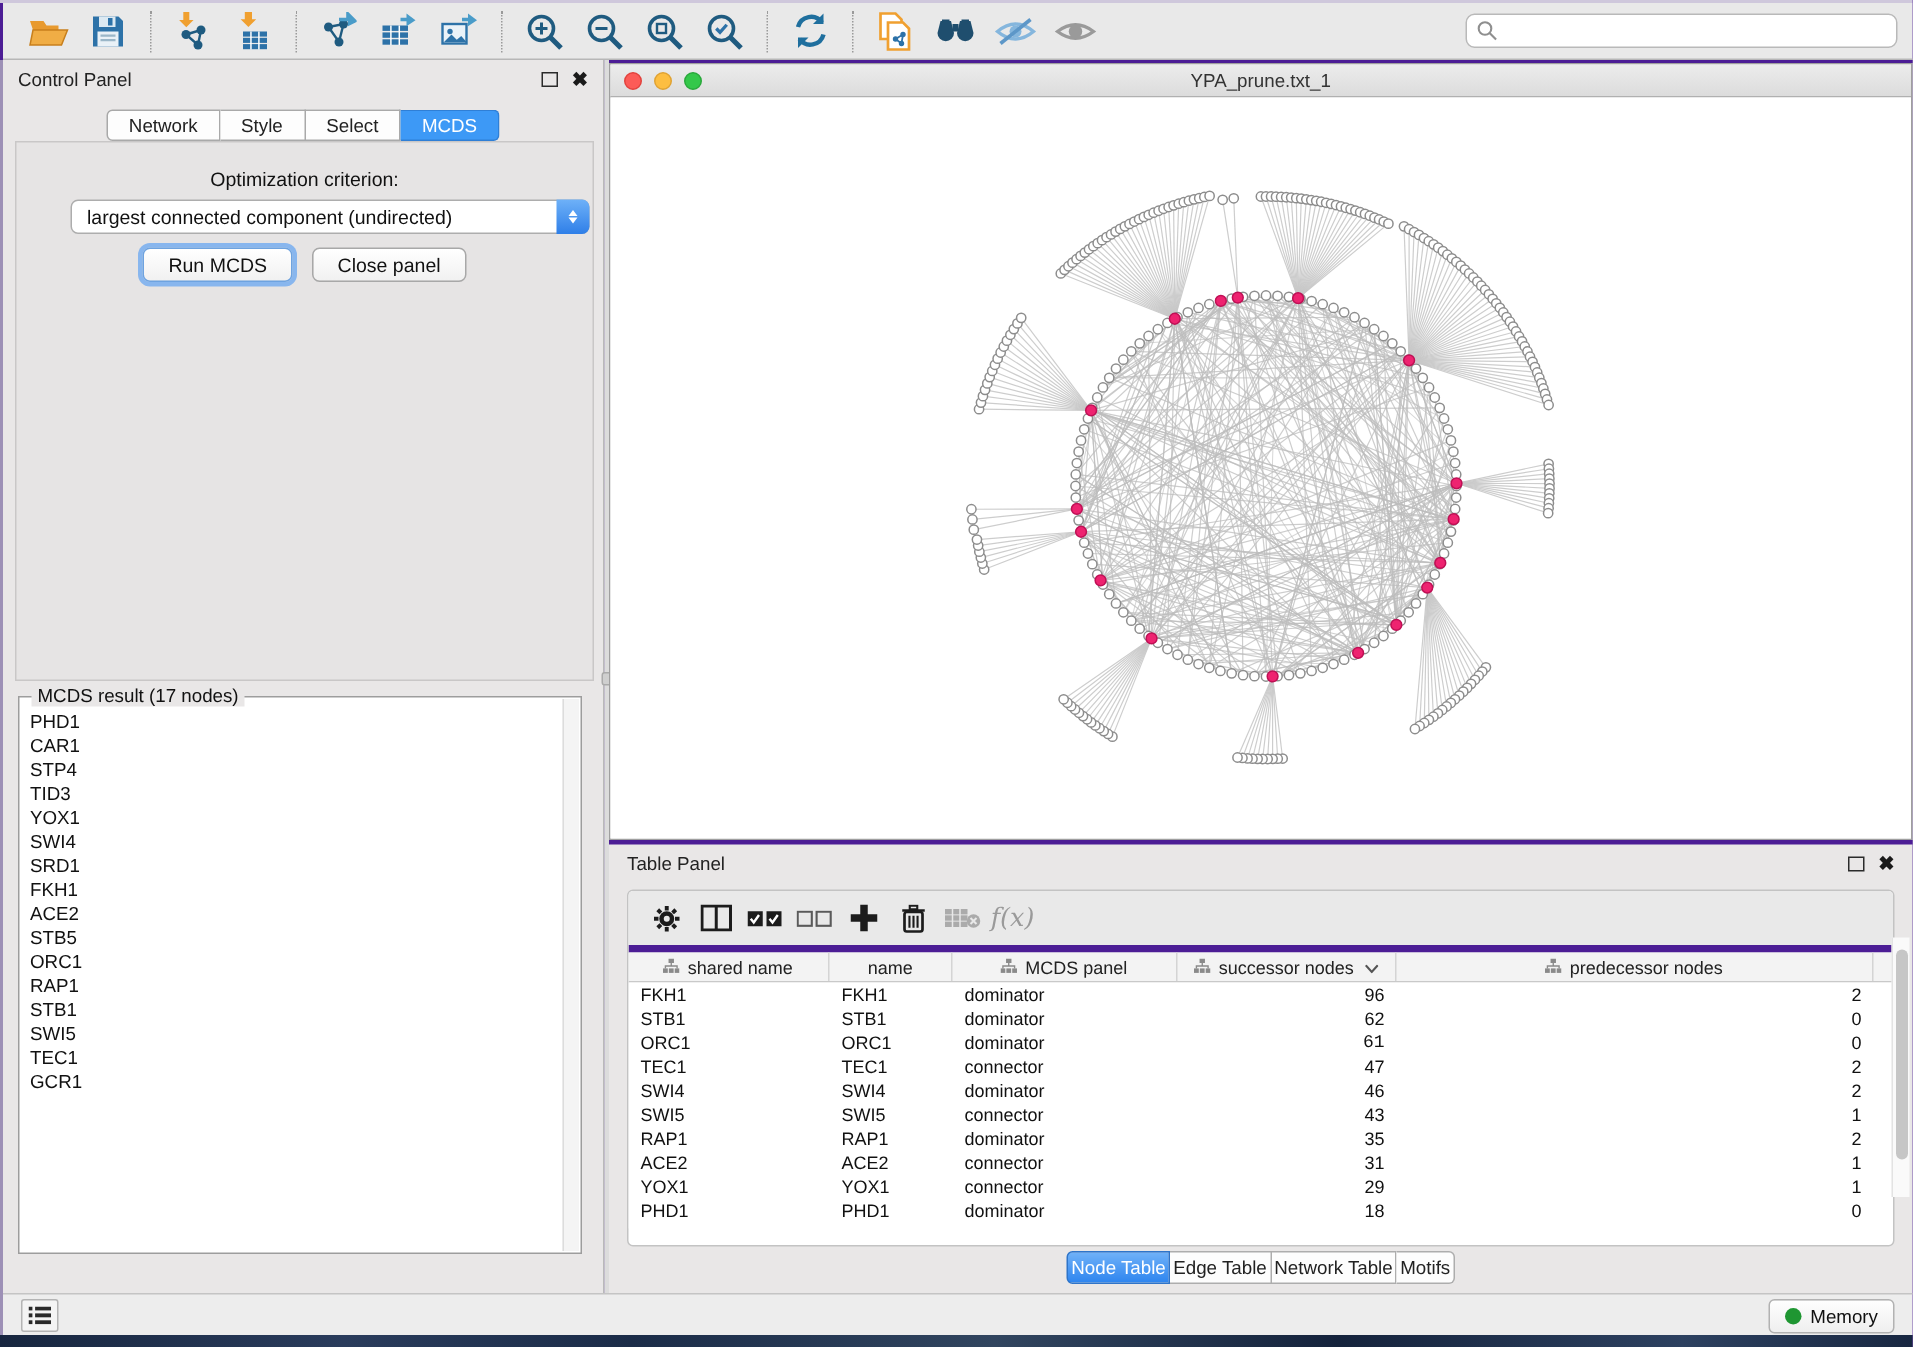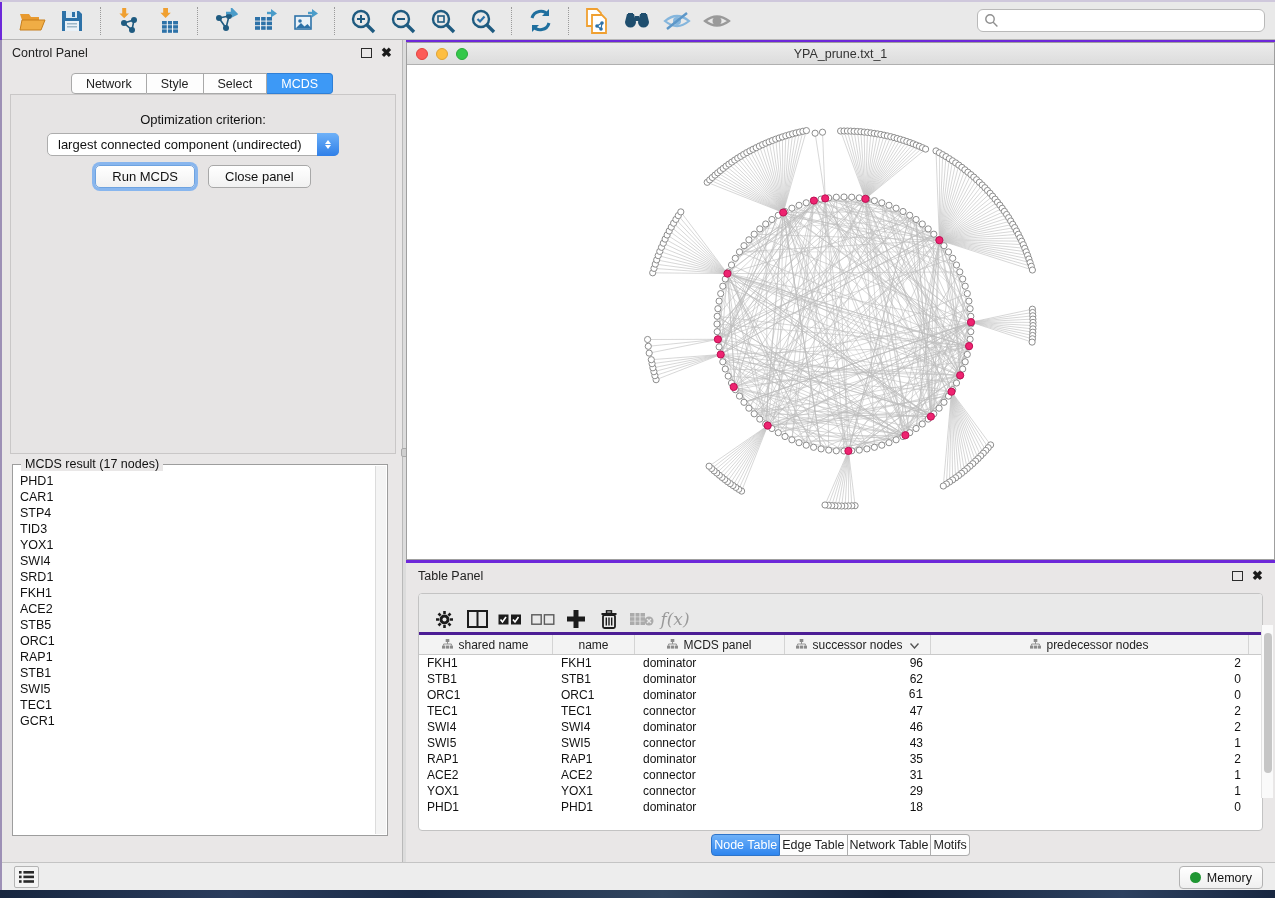--- a/index.html
+++ b/index.html
@@ -1,18 +1,18 @@
 <!DOCTYPE html>
 <html><head>
 <meta charset="utf-8">
 <style>
   * { margin:0; padding:0; box-sizing:border-box; }
   html,body { width:1275px; height:898px; overflow:hidden; }
   body { font-family:"Liberation Sans", sans-serif; font-size:13px; color:#1a1a1a; background:#e9e9e9; }
-  .screen { position:absolute; top:0; left:0; width:1275px; height:898px; background:#6d28d9; }
+  .screen { position:absolute; top:0; left:0; width:1275px; height:898px; background:#4c1d95; }
 
   
   .top-strip { position:absolute; top:0; left:0; width:1275px; height:2px; background:#cfc8dc; z-index:50; }
   .left-strip { position:absolute; top:40px; left:0; width:2px; height:850px; background:#9d90b6; z-index:50; }
   .wallpaper-strip { position:absolute; top:890px; left:0; width:1275px; height:8px; z-index:50;
     background:linear-gradient(90deg,#17263f,#2a3c5c 18%,#1b2c48 33%,#31455f 52%,#15233c 70%,#2d4160 88%,#182741); }
 
   
   .toolbar { position:absolute; top:2px; left:2px; width:1273px; height:38px; background:#e9e9e9;
     border-bottom:1px solid #b7b7b7; display:flex; align-items:center; padding:0 10px; }
@@ -33,21 +33,21 @@
 
   .cp-tabs { position:absolute; top:33px; left:0; right:0; display:flex; justify-content:center; }
   .seg { height:21px; border:1px solid #a9a9a9; border-left:none; background:#fdfdfd; font-size:12.5px;
     display:flex; align-items:center; justify-content:center; padding:0 14px; color:#222; }
   .seg:first-child { border-left:1px solid #a9a9a9; border-radius:4px 0 0 4px; }
   .seg:last-child { border-radius:0 4px 4px 0; }
   .seg.active { background:#3d99f6; border-color:#2f7fd6; color:#fff; }
 
   .cp-card { position:absolute; top:54px; left:8px; width:386px; height:360px; background:#e6e4e4; border:1px solid #c9c7c7; }
   .opt-label { position:absolute; top:17px; left:0; right:0; text-align:center; font-size:13px; color:#111; }
-  .dropdown { position:absolute; top:38px; left:36px; width:292px; height:23px; background:#fff; border:1px solid #adadad;
+  .dropdown { position:absolute; top:38px; left:36px; width:346px; height:23px; background:#fff; border:1px solid #adadad;
     border-radius:5px; display:flex; align-items:center; }
   .dropdown-value { flex:1; font-size:13px; padding-left:10px; color:#111; white-space:nowrap; overflow:hidden; }
   .dropdown-stepper { width:22px; height:23px; margin:-1px -1px -1px 0; border-radius:0 5px 5px 0;
     background:linear-gradient(#6eb1f8,#2f7fe8); display:flex; flex-direction:column; align-items:center; justify-content:center; gap:1px; }
   .chev { width:0; height:0; border-left:3.5px solid transparent; border-right:3.5px solid transparent; }
   .chev.up { border-bottom:4px solid #fff; }
   .chev.down { border-top:4px solid #fff; }
   .cp-buttons { position:absolute; top:70px; left:0; right:0; height:28px; display:flex; justify-content:center; gap:13px; }
   .btn { height:23px; background:linear-gradient(#ffffff,#f1f1f1); border:1px solid #a8a8a8; border-radius:5px;
     font-size:13px; padding:0 16px; color:#111; display:flex; align-items:center; }
@@ -71,21 +71,21 @@
   .light.red { background:#fc5b57; border:1px solid #e2433e; }
   .light.yellow { background:#fdbe41; border:1px solid #e0a334; }
   .light.green { background:#34c84a; border:1px solid #2aa93c; }
   .net-title { position:absolute; left:0; right:0; text-align:center; font-size:12.5px; color:#333; }
   .net-canvas { position:absolute; top:22px; left:0; width:867px; height:494px; background:#fff; }
 
   
   .table-panel { position:absolute; top:563px; left:406px; width:869px; height:299px; background:#e9e7e7; }
   .tp-titlebar { position:absolute; top:2px; left:0; right:0; height:22px; display:flex; align-items:center; padding:0 12px; }
   .tp-container { position:absolute; top:30px; left:12px; width:845px; height:238px; background:#fff; border:1px solid #c3c3c3; border-radius:4px; overflow:hidden; }
-  .tp-toolbar { height:41px; background:#e9e9e9; border-bottom:3px solid #4c1d95; display:flex; align-items:flex-end; padding-left:12px; gap:7px; }
+  .tp-toolbar { height:41px; background:#e9e9e9; border-bottom:5px solid #4c1d95; display:flex; align-items:center; padding-left:12px; gap:7px; }
   .tpi { display:flex; align-items:center; justify-content:center; width:26px; height:26px; }
   .fx { font-family:"DejaVu Serif", serif; font-style:italic; font-size:17px; color:#9a9a9a; }
 
   .grid-header { height:20px; background:#f3f3f3; border-bottom:1px solid #c9c9c9; display:flex; }
   .gh-cell { display:flex; align-items:center; justify-content:center; gap:5px; font-size:12px; color:#222; border-right:1px solid #d4d4d4; position:relative; }
   .gh-cell .sort { margin-left:2px; }
   .grid-body { position:relative; background:#fff; height:164px; }
   .grid-row { display:flex; height:16px; }
   .gr-cell { font-size:12px; color:#111; line-height:16px; padding:0 8px; white-space:nowrap; overflow:hidden; }
   .gr-cell.num { text-align:right; }

